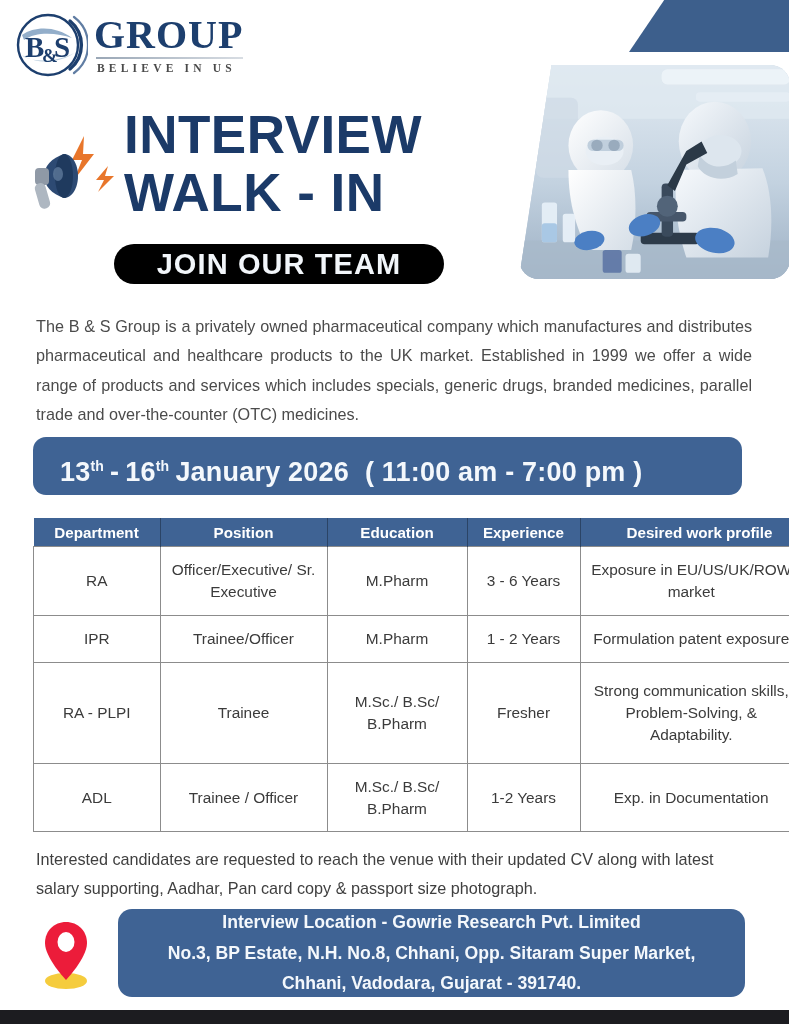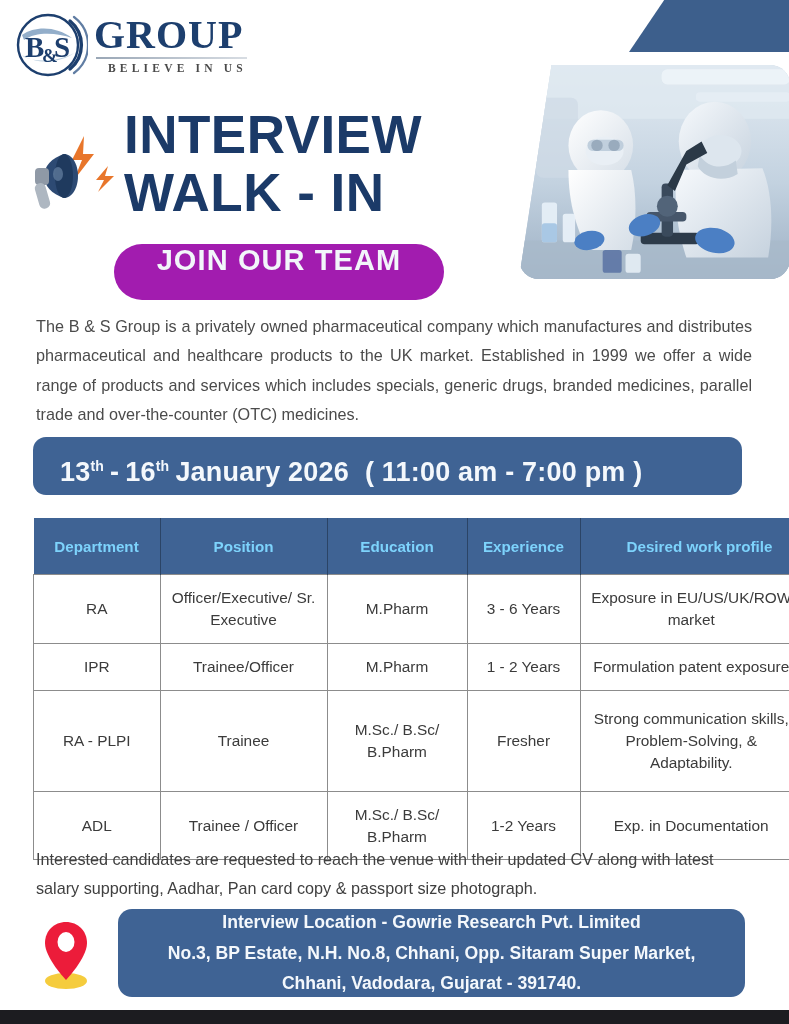--- a/index.html
+++ b/index.html
@@ -61,21 +61,21 @@
     height: 2px;
     background: linear-gradient(to right, #9aa7b6, #d8dde3);
     margin: 2px 0 3px 2px;
   }
   .logo-tagline {
     font-family: "Liberation Serif", serif;
     font-size: 11.5px;
     font-weight: 700;
     letter-spacing: 4.2px;
     color: #4a4a4a;
-    margin-left: 14px;
+    margin-left: 3px;
   }
 
   
   .megaphone {
     position: absolute;
     left: 28px;
     top: 128px;
     width: 96px;
     height: 92px;
   }
@@ -91,25 +91,25 @@
     color: #1b3a68;
     letter-spacing: 0.5px;
     line-height: 1.10;
     white-space: nowrap;
   }
   .join-pill {
     position: absolute;
     left: 114px;
     top: 244px;
     width: 330px;
-    height: 56px;
-    background: #a21caf;
+    height: 40px;
+    background: #000000;
     border-radius: 28px;
     display: flex;
-    align-items: flex-start;
+    align-items: center;
     justify-content: center;
   }
   .join-pill span {
     color: #f2f6fa;
     font-size: 29px;
     font-weight: 700;
     letter-spacing: 1.1px;
   }
 
   
@@ -181,24 +181,24 @@
   .job-table {
     position: absolute;
     left: 33px;
     top: 518px;
     width: 709px;
     border-collapse: collapse;
     table-layout: fixed;
   }
   .job-table th {
     background: #3f6394;
-    color: #7dd3fc;
+    color: #ffffff;
     font-size: 15.2px;
     font-weight: 700;
-    height: 56px;
+    height: 28px;
     border-right: 1px solid #2b4straight;
     border-right: 1px solid #2b4466;
     text-align: center;
     padding: 0 4px;
   }
   .job-table th:last-child { border-right: none; }
   .job-table td {
     border: 1px solid #8c8c8c;
     border-top: none;
     text-align: center;

